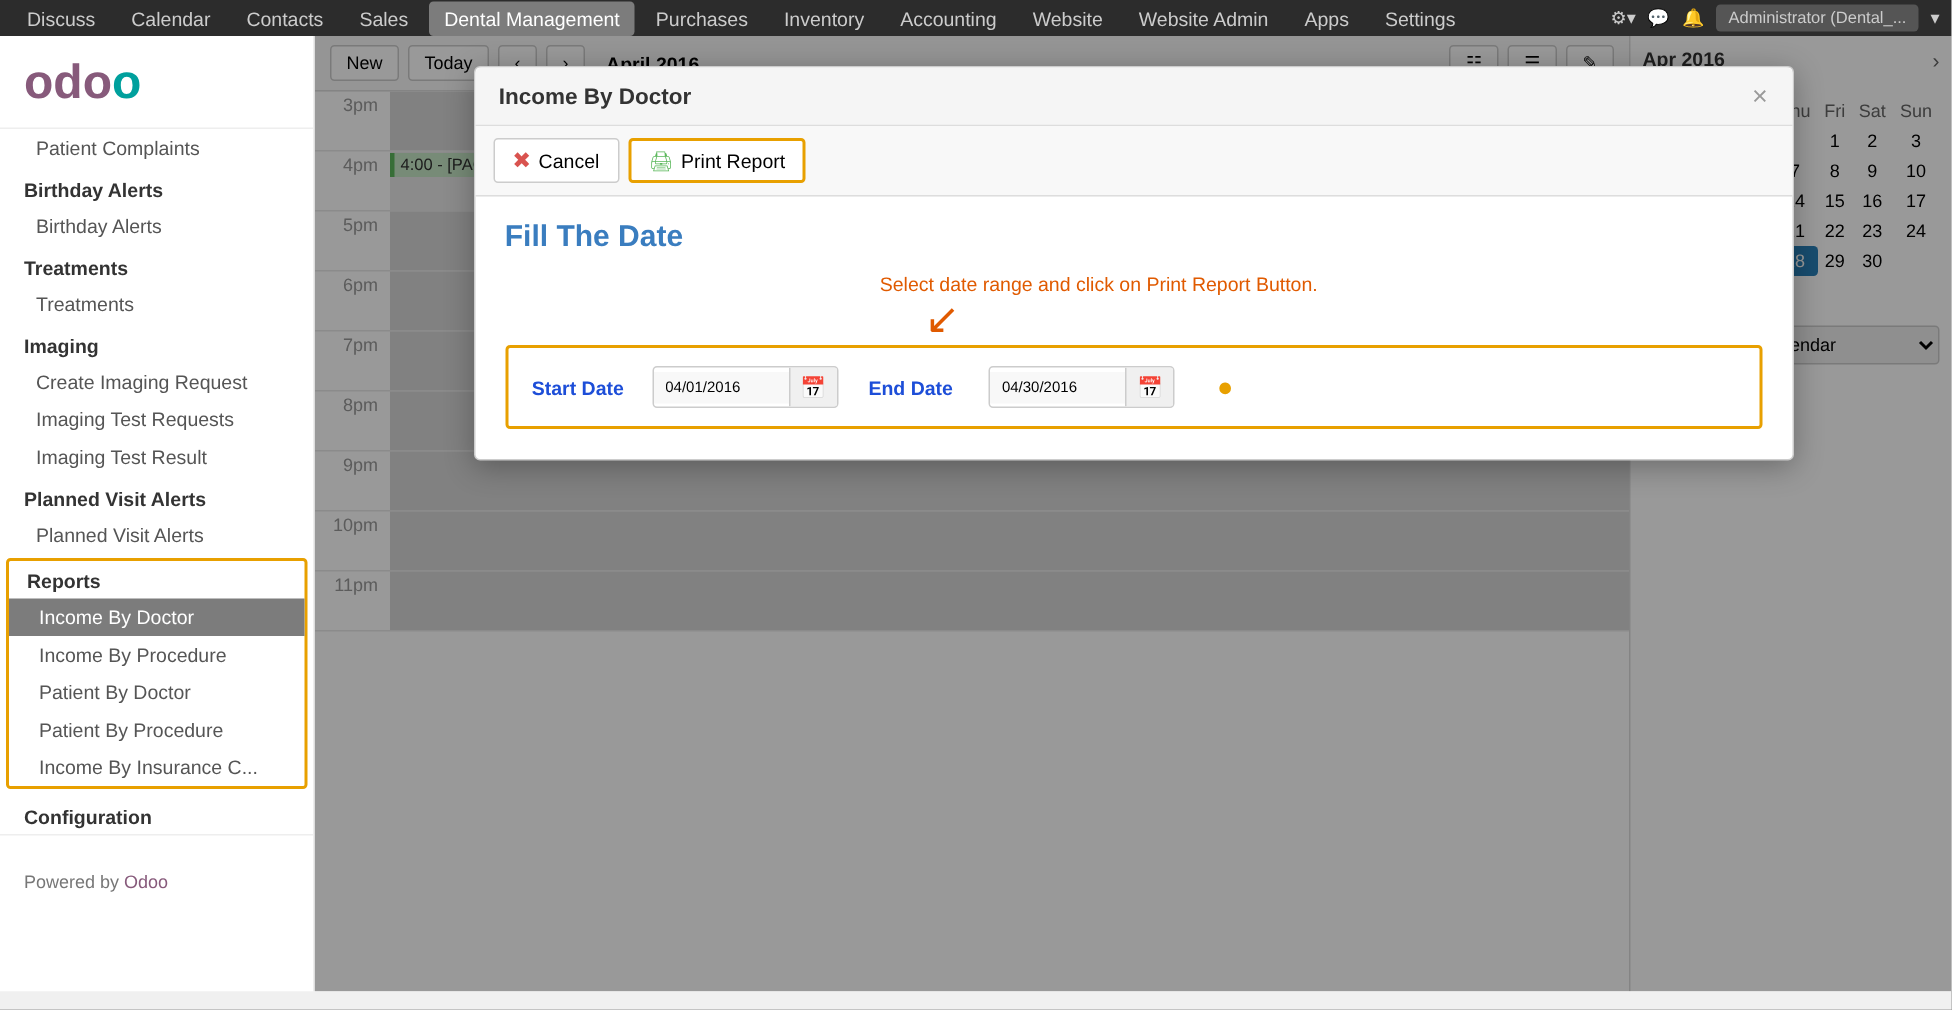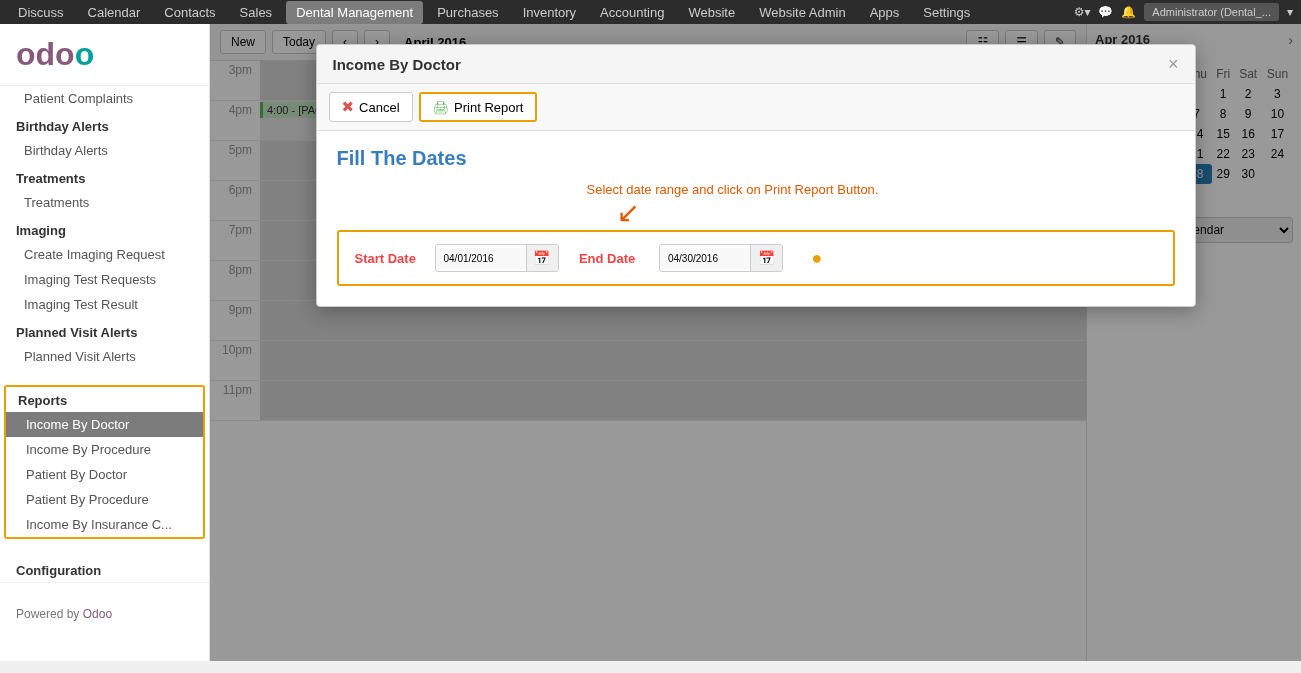--- a/index.html
+++ b/index.html
@@ -55,21 +55,21 @@
       padding: 5px 16px 5px 24px;
       color: #555;
       cursor: pointer;
       font-size: 13px;
     }
     .sidebar-item.active { background: #7c7c7c; color: #fff; }
 
     .reports-section {
       border: 2px solid #e8a000;
       border-radius: 3px;
-      margin: 16px 4px;
+      margin: 3px 4px;
     }
     .reports-section .sidebar-section-title {
       padding: 6px 12px 4px;
     }
     .reports-section .sidebar-item {
       padding: 5px 12px 5px 20px;
     }
     .reports-section .sidebar-item.active {
       background: #7c7c7c;
       color: #fff;
@@ -261,21 +261,21 @@
 
     .date-fields-row {
       border: 2px solid #e8a000;
       border-radius: 3px;
       padding: 12px 16px;
       display: flex;
       align-items: center;
       gap: 20px;
     }
     .date-field-group { display: flex; align-items: center; gap: 10px; }
-    .date-label { font-weight: bold; color: #ef4444; font-size: 13px; min-width: 70px; }
+    .date-label { font-weight: bold; color: #1d4ed8; font-size: 13px; min-width: 70px; }
     .date-input-wrap {
       display: flex;
       align-items: center;
       border: 1px solid #ccc;
       border-radius: 3px;
       overflow: hidden;
     }
     .date-input {
       border: none;
       padding: 5px 8px;
@@ -517,21 +517,21 @@
           <button class="btn-cancel">
             <span class="cancel-icon">✖</span>
             <span>Cancel</span>
           </button>
           <button class="btn-print">
             <span class="print-icon">🖨</span>
             <span>Print Report</span>
           </button>
         </div>
         <div class="modal-body">
-          <div class="fill-dates-title">Fill The Dates</div>
+          <div class="fill-dates-title">Fill The Date</div>
           <div class="hint-area">
             <span class="hint-text">Select date range and click on Print Report Button.</span>
             <span class="hint-arrow" style="font-size:28px;position:absolute;top:14px;left:280px;color:#e05a00;">↙</span>
           </div>
           <div class="date-fields-row">
             <div class="date-field-group">
               <span class="date-label">Start Date</span>
               <div class="date-input-wrap">
                 <input type="text" class="date-input" value="04/01/2016" style="">
                 <button class="date-cal-btn">📅</button>

